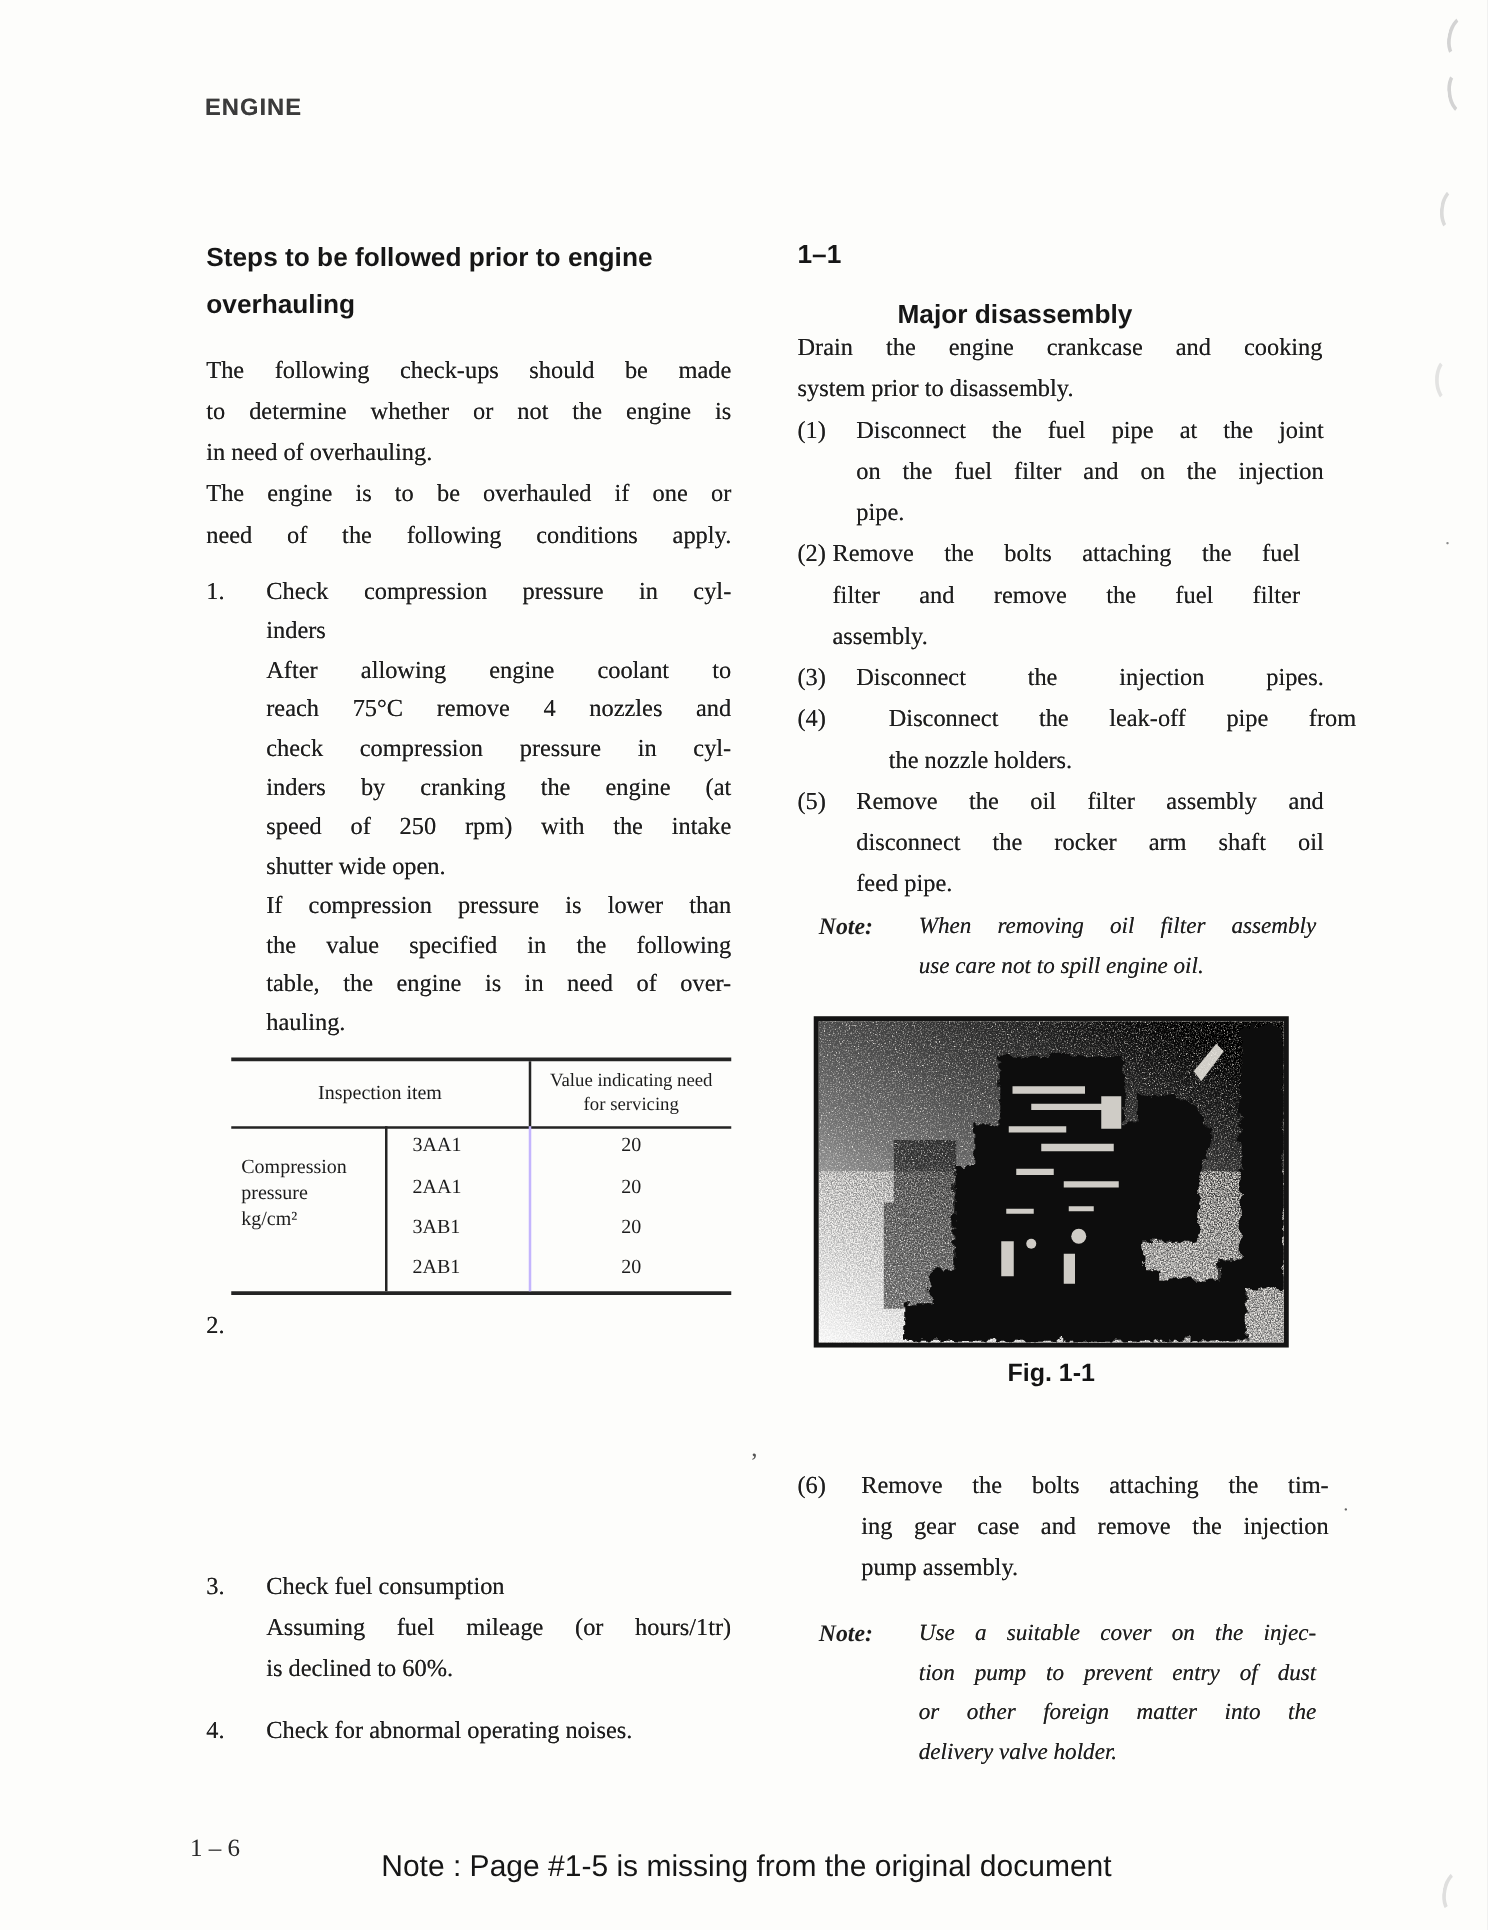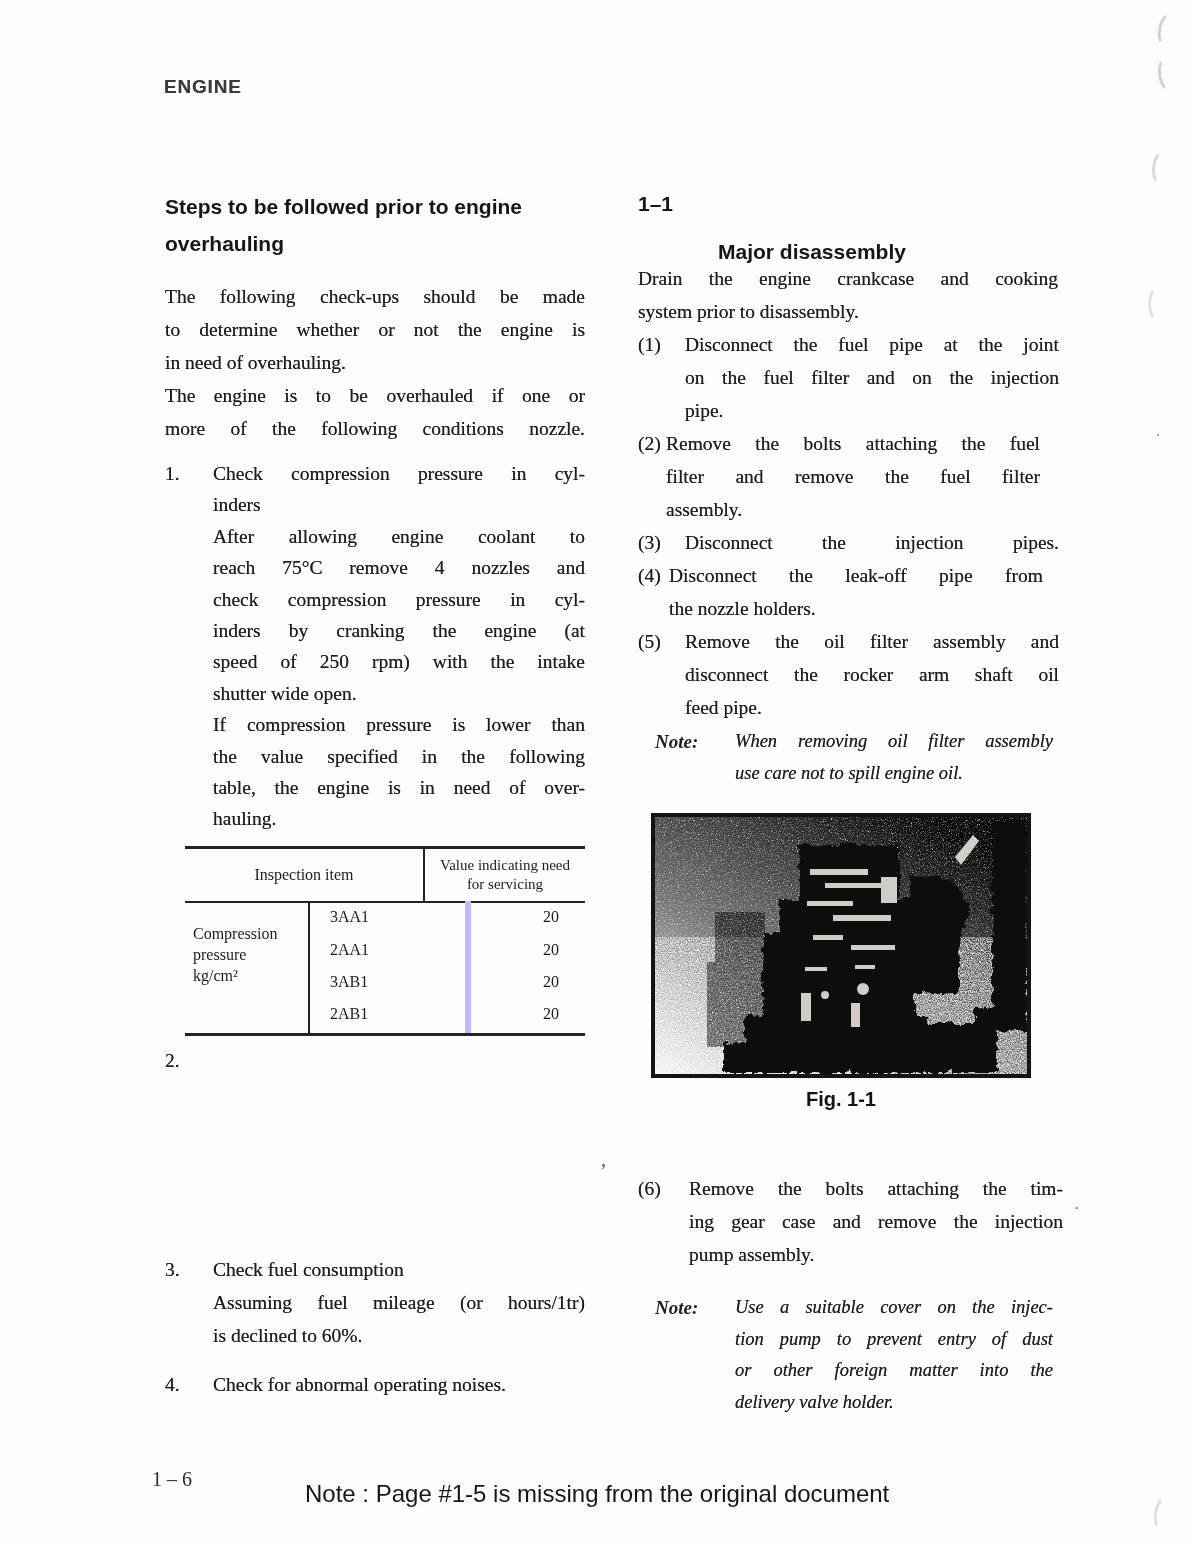--- a/index.html
+++ b/index.html
@@ -47,21 +47,21 @@
     font-family:Liberation Serif, serif;color:#1c1c1c;}
   .tbl .hrow{position:absolute;top:0;left:0;right:0;height:52px;border-bottom:2px solid #242424;}
   .tbl .hc1{position:absolute;left:0;top:0;width:238px;height:52px;
     display:flex;align-items:center;justify-content:center;font-size:16px;}
   .tbl .hc2{position:absolute;left:238px;top:0;width:160px;height:52px;border-left:2px solid #242424;
     display:flex;flex-direction:column;align-items:center;justify-content:center;
     font-size:15px;line-height:19px;text-align:center;}
   .tbl .rlabel{position:absolute;left:0;top:52px;bottom:0;width:123px;
     padding:22px 0 0 8px;font-size:16px;line-height:21px;box-sizing:border-box;}
   .tbl .mcol{position:absolute;left:123px;top:52px;bottom:0;width:115px;border-left:2px solid #242424;}
-  .tbl .vcol{position:absolute;left:238px;top:52px;bottom:0;width:160px;border-left:6px solid #c4b5fd;margin-left:42px;}
+  .tbl .vcol{position:absolute;left:238px;top:52px;bottom:0;width:160px;border-left:2px solid #c4b5fd;}
   .tbl .cell{height:32.4px;display:flex;align-items:center;font-size:16px;}
   .tbl .mcol .cell{padding-left:20px;}
   .tbl .vcol .cell{justify-content:center;}
   
   .fig{position:absolute;left:651px;top:813px;width:372px;height:257px;
     border:4px solid #141414;background:#e3e0d9;}
   .fig svg{display:block;width:100%;height:100%;}
   .fig-cap{position:absolute;left:651px;top:1088px;width:380px;text-align:center;
     font-family:"Liberation Sans",sans-serif;font-weight:bold;font-size:20px;color:#141414;}
   
@@ -84,21 +84,21 @@
   <div class="h-left">
     <div>Steps to be followed prior to engine</div>
     <div>overhauling</div>
   </div>
 
   <div class="para" style="left:165px;top:280px;width:420px;">
     <div class="ln j">The following check-ups should be made</div>
     <div class="ln j">to determine whether or not the engine is</div>
     <div class="ln">in need of overhauling.</div>
     <div class="ln j">The engine is to be overhauled if one or</div>
-    <div class="ln j">more of the following conditions nozzle.</div>
+    <div class="ln j">need of the following conditions apply.</div>
   </div>
 
   <div class="item lh314" style="left:165px;top:458px;width:420px;">
     <span class="inum lh314">1.</span>
     <div class="ibody lh314" style="width:372px;">
       <div class="ln j">Check compression pressure in cyl-</div>
       <div class="ln">inders</div>
       <div class="ln j">After allowing engine coolant to</div>
       <div class="ln j">reach 75°C remove 4 nozzles and</div>
       <div class="ln j">check compression pressure in cyl-</div>
@@ -187,21 +187,21 @@
 
   <div class="item" style="left:638px;top:526px;width:421px;">
     <span class="inum">(3)</span>
     <div class="ibody" style="margin-left:47px;width:374px;">
       <div class="ln j">Disconnect the injection pipes.</div>
     </div>
   </div>
 
   <div class="item" style="left:638px;top:559px;width:421px;">
     <span class="inum">(4)</span>
-    <div class="ibody" style="margin-left:31px;width:374px;">
+    <div class="ibody" style="margin-left:73px;width:374px;">
       <div class="ln j">Disconnect the leak-off pipe from</div>
       <div class="ln">the nozzle holders.</div>
     </div>
   </div>
 
   <div class="item" style="left:638px;top:625px;width:421px;">
     <span class="inum">(5)</span>
     <div class="ibody" style="margin-left:47px;width:374px;">
       <div class="ln j">Remove the oil filter assembly and</div>
       <div class="ln j">disconnect the rocker arm shaft oil</div>

